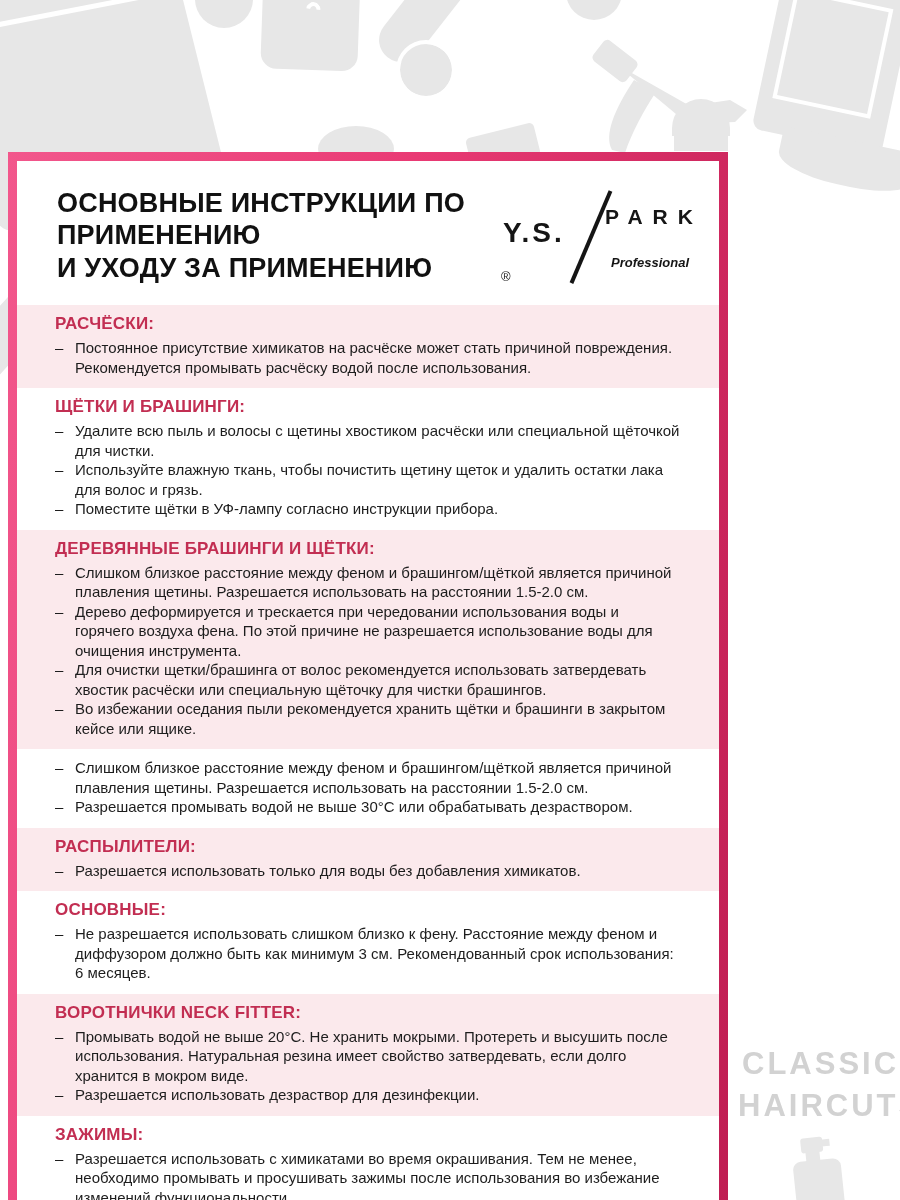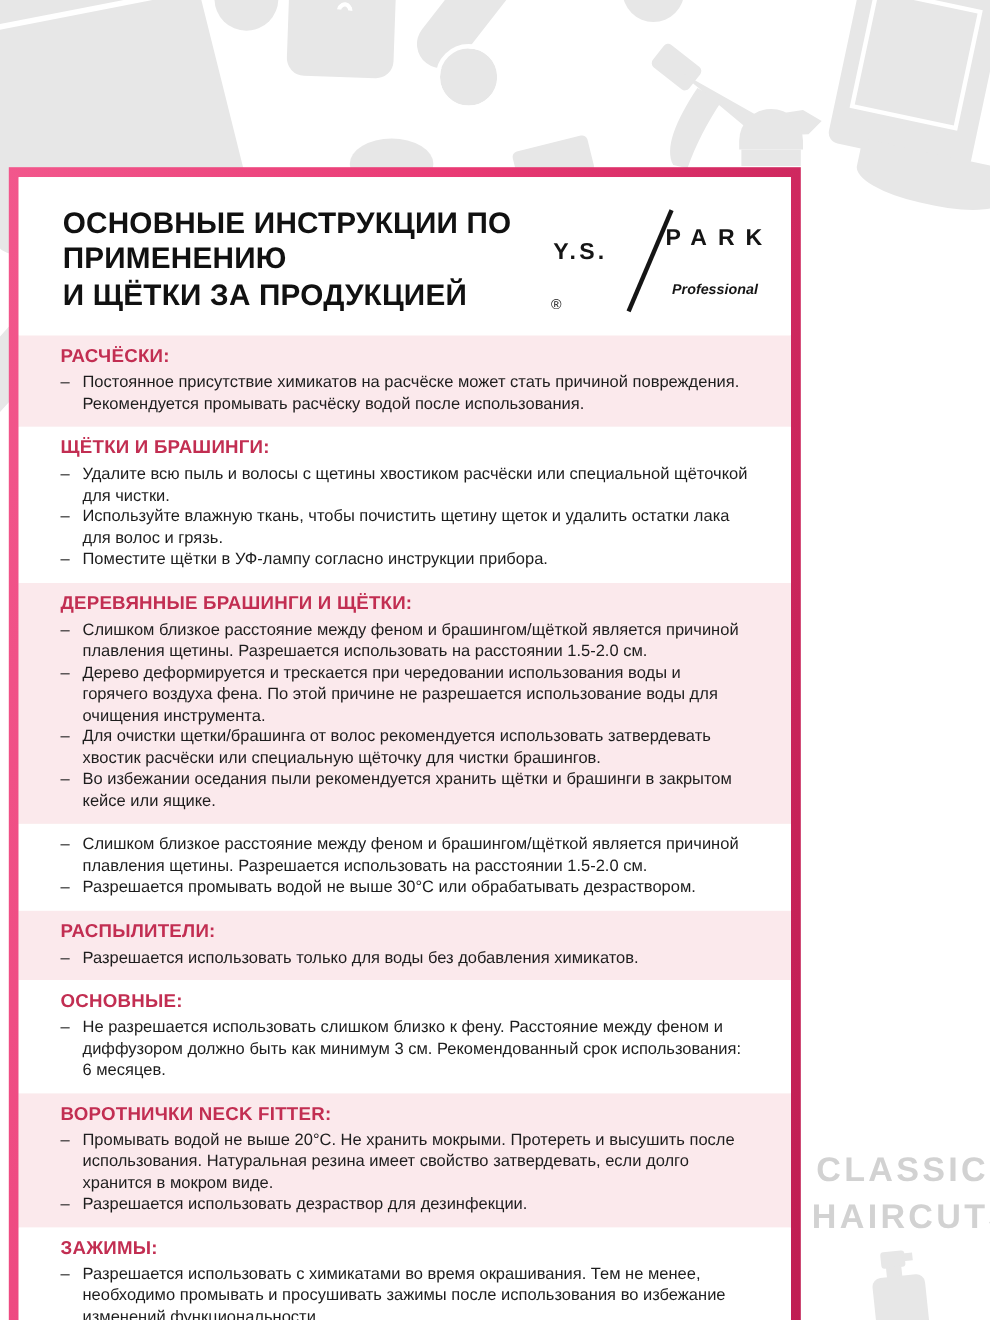--- a/index.html
+++ b/index.html
@@ -55,21 +55,21 @@
   #card{position:absolute;z-index:2;left:8px;top:152px;width:720px;padding:9px;
         background:linear-gradient(100deg,#f2578c 0%,#e93a74 45%,#bf1d52 100%);}
   #card-inner{background:#ffffff;width:100%;}
 
   .card-header{display:flex;justify-content:space-between;align-items:flex-start;
                padding:26px 30px 16px 40px;background:#fff;}
   .title{font-size:27px;line-height:1.2;font-weight:bold;color:#111;letter-spacing:.2px;}
 
   .logo{position:relative;width:188px;height:100px;flex:none;margin-top:2px;color:#151515;}
   .logo .slash{position:absolute;left:88px;top:-2px;width:3.5px;height:100px;background:#151515;transform:rotate(23deg);}
-  .logo .ys{position:absolute;left:2px;top:28px;font-size:21px;font-weight:bold;letter-spacing:3px;}
+  .logo .ys{position:absolute;left:2px;top:28px;font-size:28px;font-weight:bold;letter-spacing:3px;}
   .logo .park{position:absolute;left:104px;top:16px;font-size:21px;font-weight:bold;letter-spacing:10px;white-space:nowrap;}
   .logo .prof{position:absolute;right:0;top:66px;font-size:13px;font-weight:bold;font-style:italic;}
   .logo .reg{position:absolute;left:0;top:80px;font-size:13px;}
 
   .band{padding:9px 38px 11px 38px;}
   .band-pink{background:var(--band-pink);}
   .band-white{background:#ffffff;}
   .sec-heading{color:var(--accent);font-size:17px;font-weight:bold;letter-spacing:.2px;margin-bottom:4px;}
   .sec-list{list-style:none;}
   .sec-list li{display:flex;font-size:15px;line-height:1.3;color:var(--ink);}
@@ -166,21 +166,21 @@
       <div class="bod"></div>
       <div class="win"></div>
   </div>
 
   <div id="card">
     <div id="card-inner">
 
       <div class="card-header">
         <h1 class="title">
           <span>ОСНОВНЫЕ ИНСТРУКЦИИ ПО ПРИМЕНЕНИЮ</span><br>
-          <span>И ЩЁТКИ ЗА ПРОДУКЦИЕЙ</span>
+          <span>И УХОДУ ЗА ПРИМЕНЕНИЮ</span>
         </h1>
         <div class="logo">
           <div class="slash"></div>
           <span class="ys">Y.S.</span>
           <span class="park">PARK</span>
           <span class="prof">Professional</span>
           <span class="reg">®</span>
         </div>
       </div>
 

